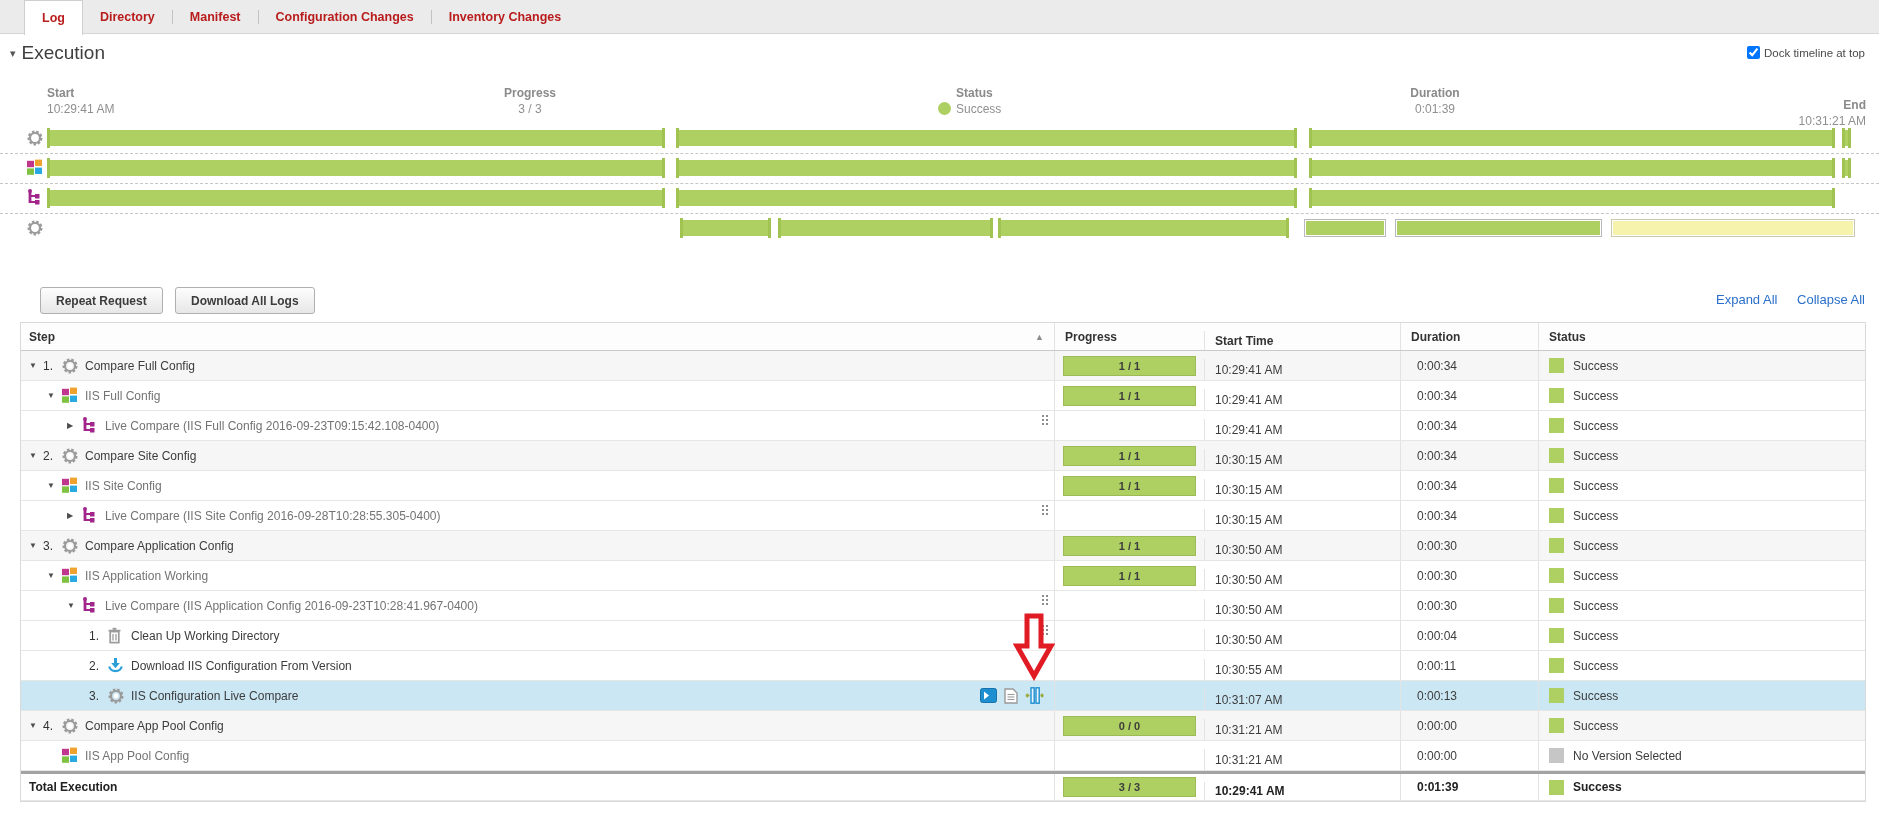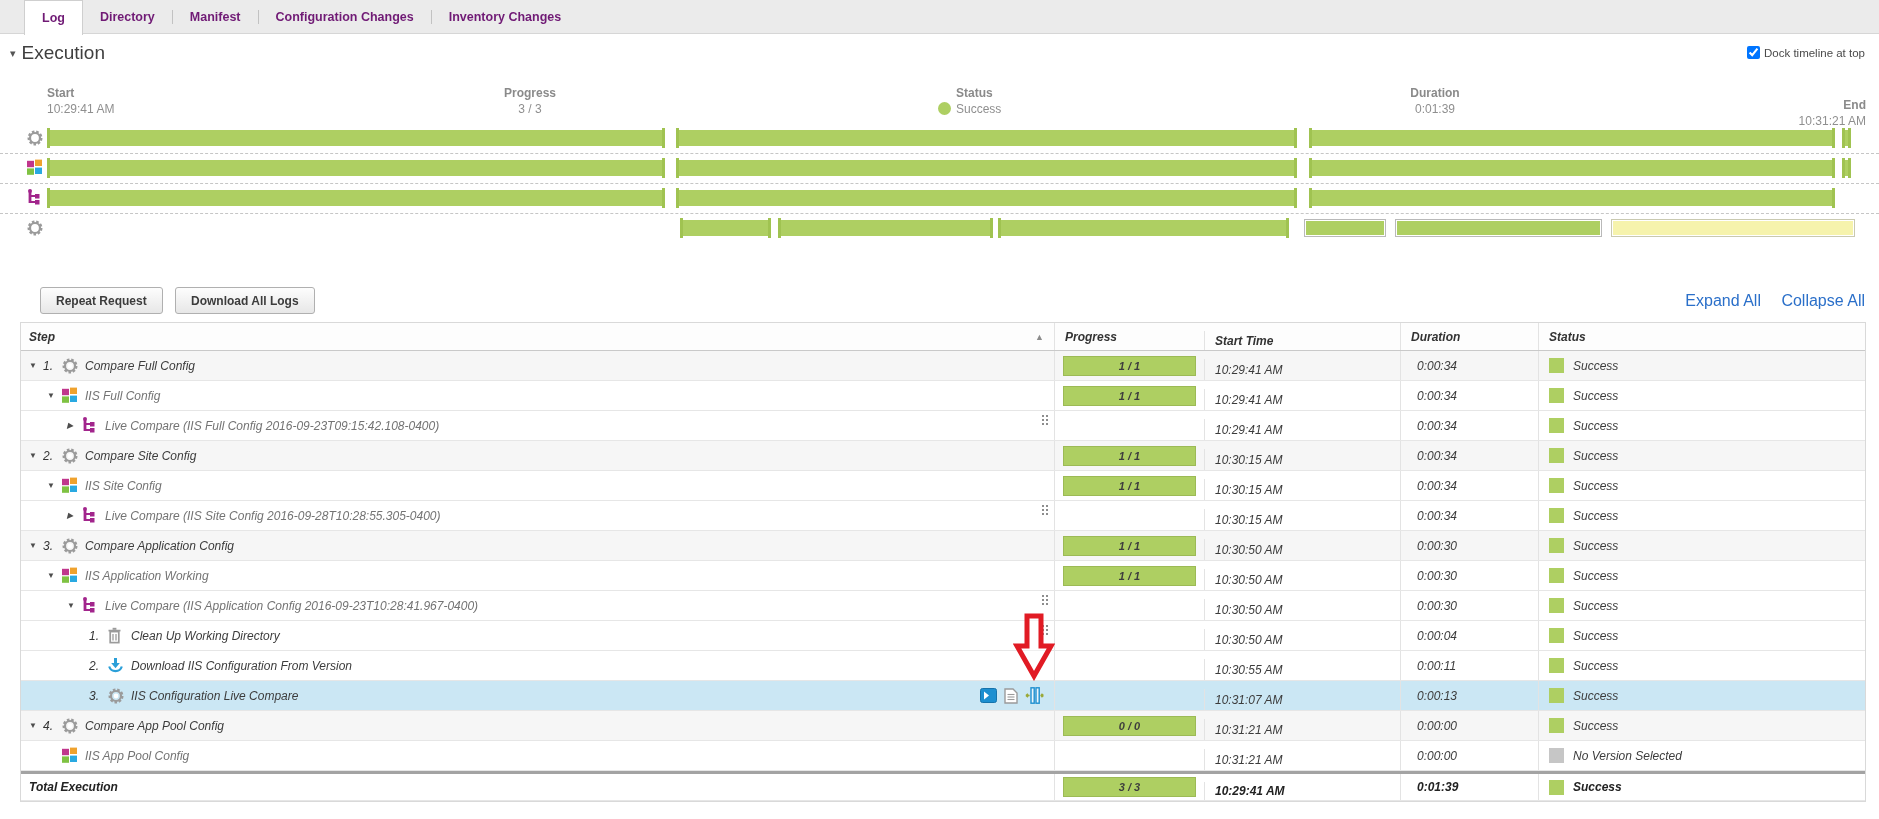--- a/index.html
+++ b/index.html
@@ -1,21 +1,21 @@
 <!DOCTYPE html>
 <html><head>
 <meta charset="utf-8">
 <style>
   * { margin:0; padding:0; box-sizing:border-box; }
   html,body { width:1879px; height:819px; background:#fff; font-family:"Liberation Sans", sans-serif; overflow:hidden; }
   .page { position:relative; width:1879px; height:819px; }
 
   
   .tabbar { position:absolute; top:0; left:0; right:0; height:34px; background:#ebebeb; border-bottom:1px solid #d6d6d6; display:flex; align-items:stretch; padding-left:24px; }
-  .tab { display:flex; align-items:center; padding:0 17px; font-size:12.5px; font-weight:bold; color:#701a75; cursor:pointer; position:relative; }
+  .tab { display:flex; align-items:center; padding:0 17px; font-size:12.5px; font-weight:bold; color:#b91c1c; cursor:pointer; position:relative; }
   .tab.active { background:#fff; border:1px solid #cfcfcf; border-bottom:none; height:35px; z-index:2; }
   .tabsep { width:1px; height:14px; background:#c2c2c2; align-self:center; }
 
   
   .exec-title { position:absolute; left:10px; top:42px; font-size:19px; color:#3f3f3f; }
   .exec-title .tri { font-size:11px; color:#555; margin-right:6px; vertical-align:2px; }
   .dock { position:absolute; right:14px; top:46px; font-size:11.5px; color:#4a4a4a; display:flex; align-items:center; gap:4px; }
 
   
   .summary { position:absolute; left:20px; right:13px; top:86px; height:34px; font-size:12px; color:#8f8f8f; }
@@ -37,26 +37,26 @@
   .tl-track { position:absolute; left:47px; right:13px; top:5px; height:19px; }
   .seg { position:absolute; top:1px; height:16px; background:#aecf62; }
   .seg.g::before, .seg.g::after { content:""; position:absolute; top:-2px; width:3px; height:20px; background:#a0c351; }
   .seg.g::before { left:0; } .seg.g::after { right:0; }
   .seg.gb { background:#aecf62; border:1px solid #b9b9b9; box-shadow:inset 0 0 0 1px #fff; height:18px; top:0; }
   .seg.y { background:#f6f3ac; border:1px solid #c9c9b0; box-shadow:inset 0 0 0 1px #fff; height:18px; top:0; }
 
   
   .btn { position:absolute; top:287px; height:27px; padding:0 15px; font-size:12px; font-weight:bold; color:#3c3c3c; background:linear-gradient(#fdfdfd,#e7e7e7); border:1px solid #b0b0b0; border-radius:3px; cursor:pointer; font-family:"Liberation Sans",sans-serif; }
   .btn-repeat { left:40px; } .btn-download { left:175px; }
-  .links { position:absolute; top:292px; right:14px; font-size:16px; color:#2a6fc9; }
+  .links { position:absolute; top:292px; right:14px; font-size:13px; color:#2a6fc9; }
   .links a { color:#2a6fc9; text-decoration:none; cursor:pointer; margin-left:16px; }
 
   
   .grid { position:absolute; left:20px; top:322px; width:1846px; border:1px solid #d9d9d9; font-size:12px; color:#3c3c3c; background:#fff; }
-  .g-row { display:flex; height:30px; border-bottom:1px solid #e6e6e6; background:#fff; position:relative;font-style:italic; }
+  .g-row { display:flex; height:30px; border-bottom:1px solid #e6e6e6; background:#fff; position:relative; }
   .g-head { height:28px; background:#fdfdfd; border-bottom:1px solid #c9c9c9; font-weight:bold; color:#333; }
   .cell { position:relative; display:flex; align-items:center; border-left:1px solid #e3e3e3; overflow:hidden; }
   .cell:first-child { border-left:none; }
   .c-step { width:1033px; }
   .c-progress { width:150px; }
   .c-start { width:196px; padding-left:10px;margin-top:8px; }
   .c-duration { width:138px; padding-left:16px; }
   .c-status { flex:1; padding-left:10px; }
   .g-head .cell { padding-left:10px; }
   .g-head .c-step { padding-left:8px; }

